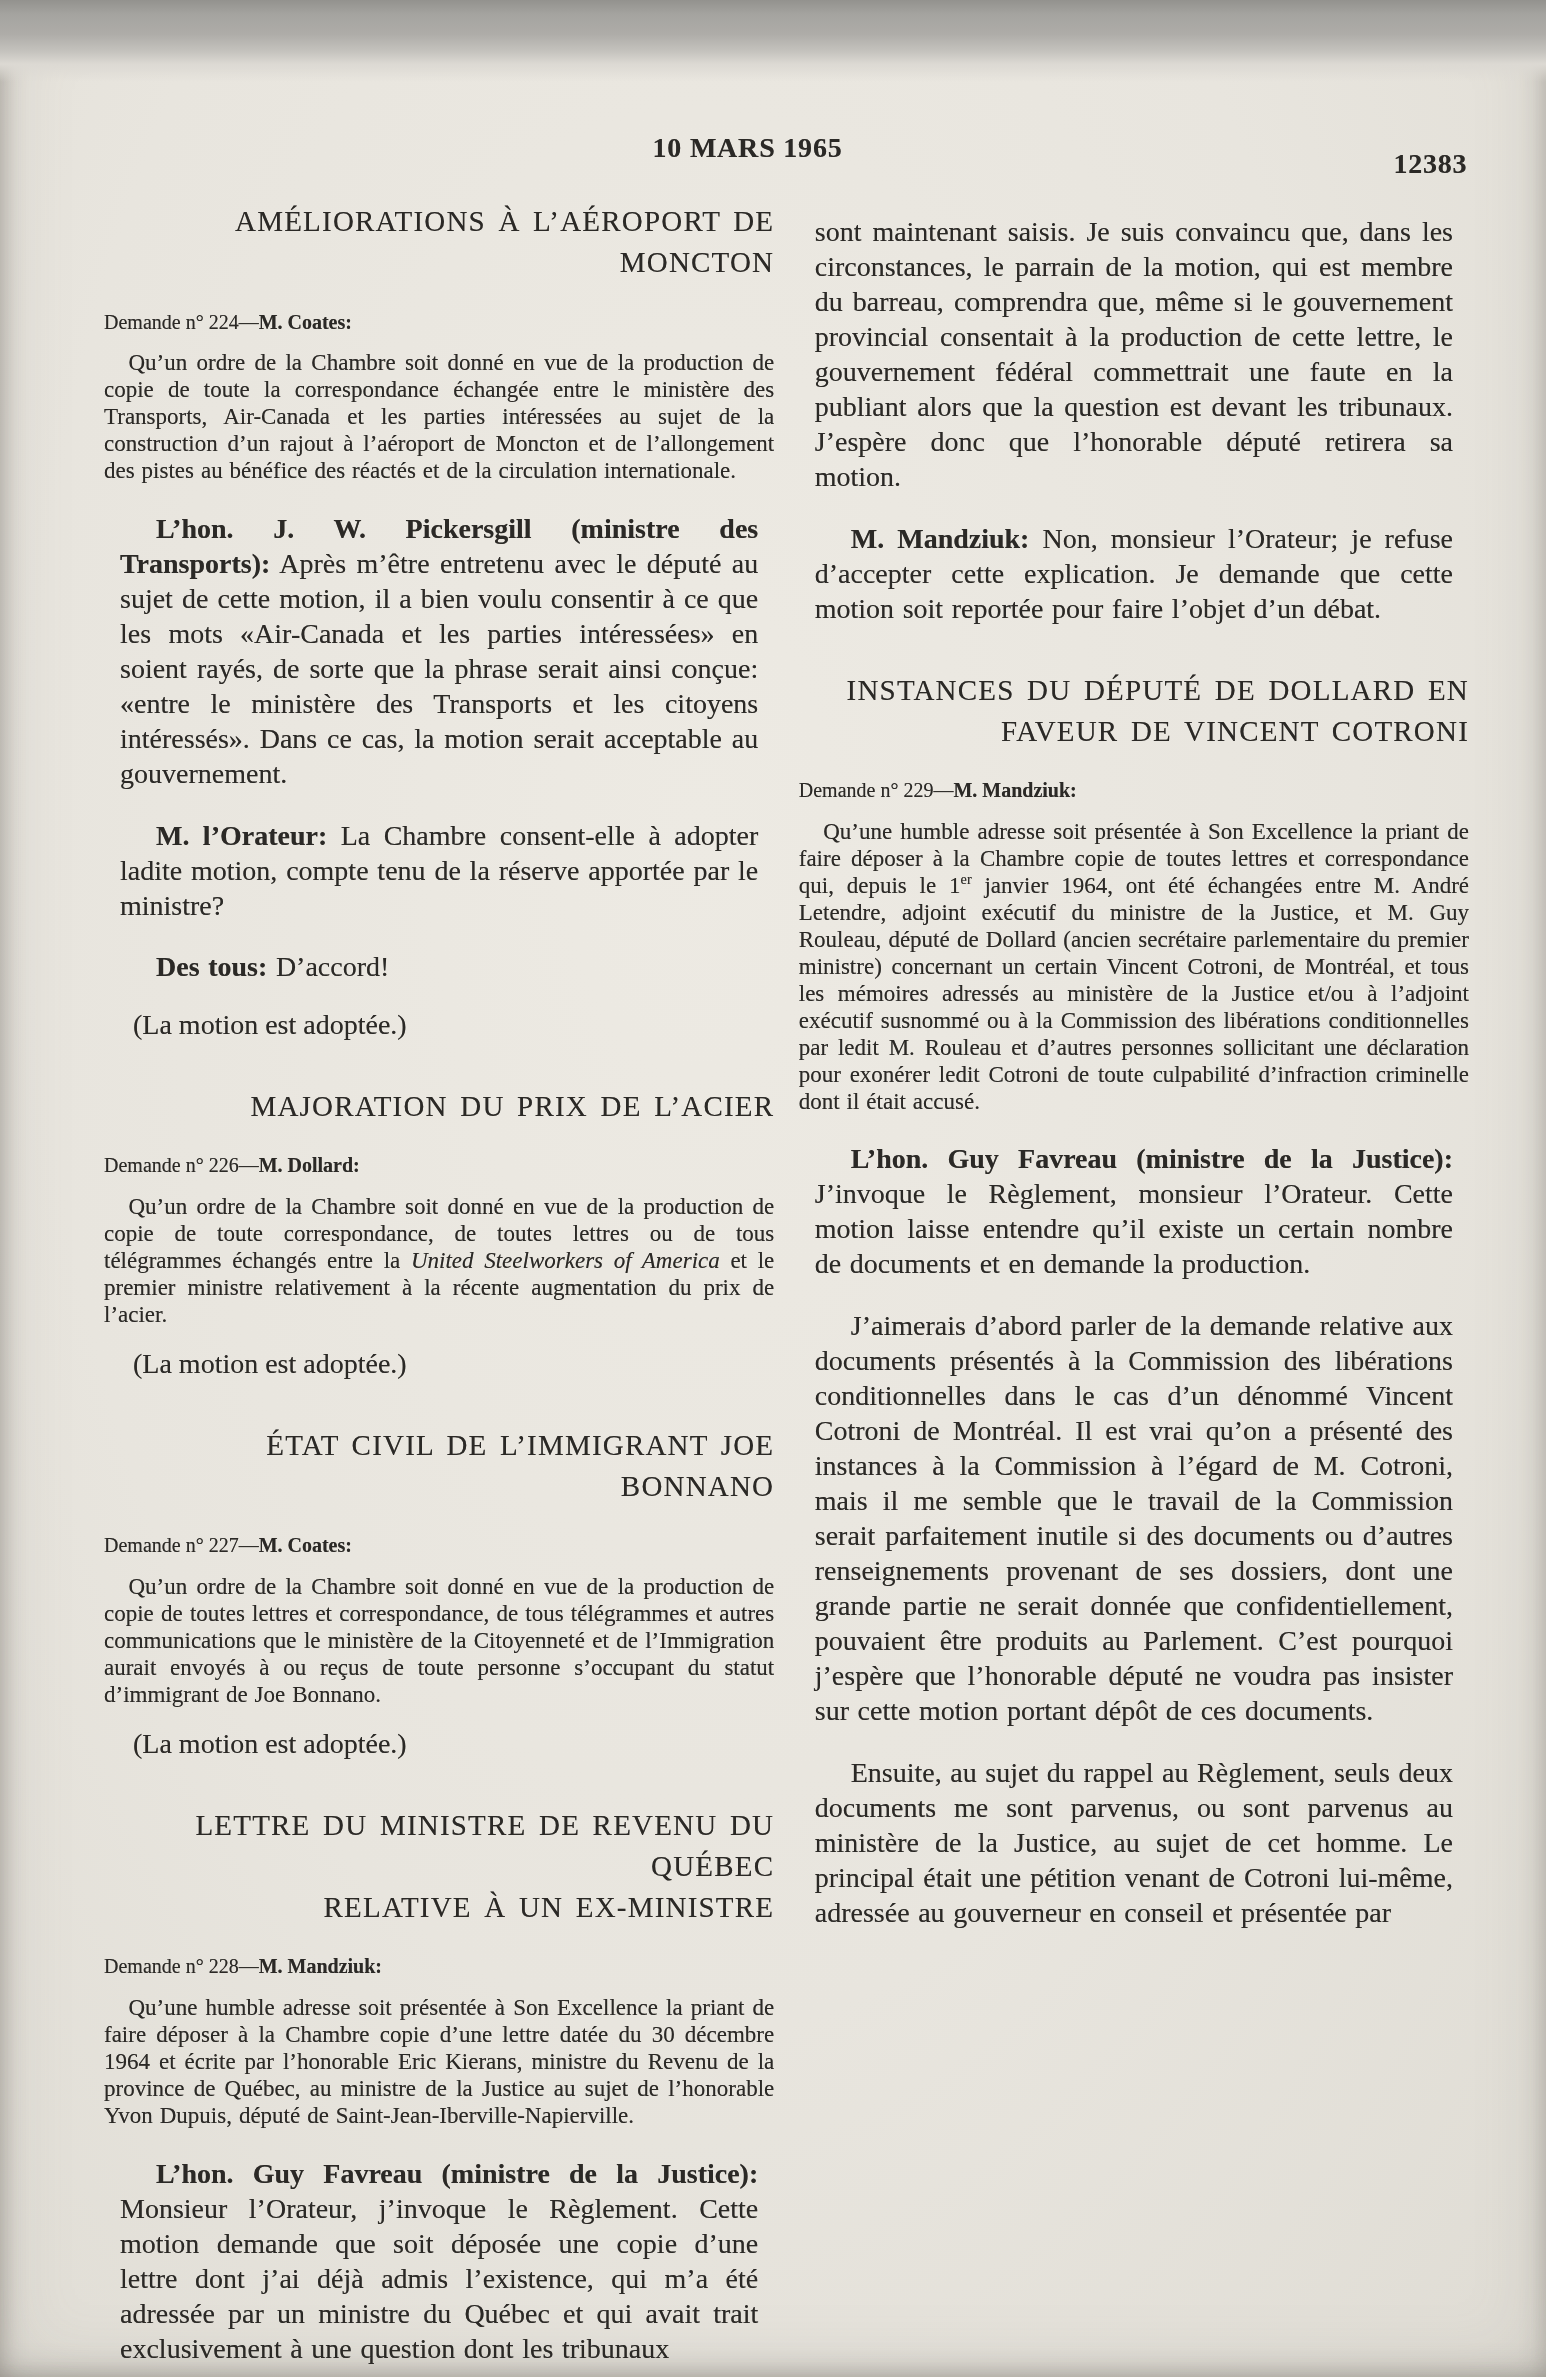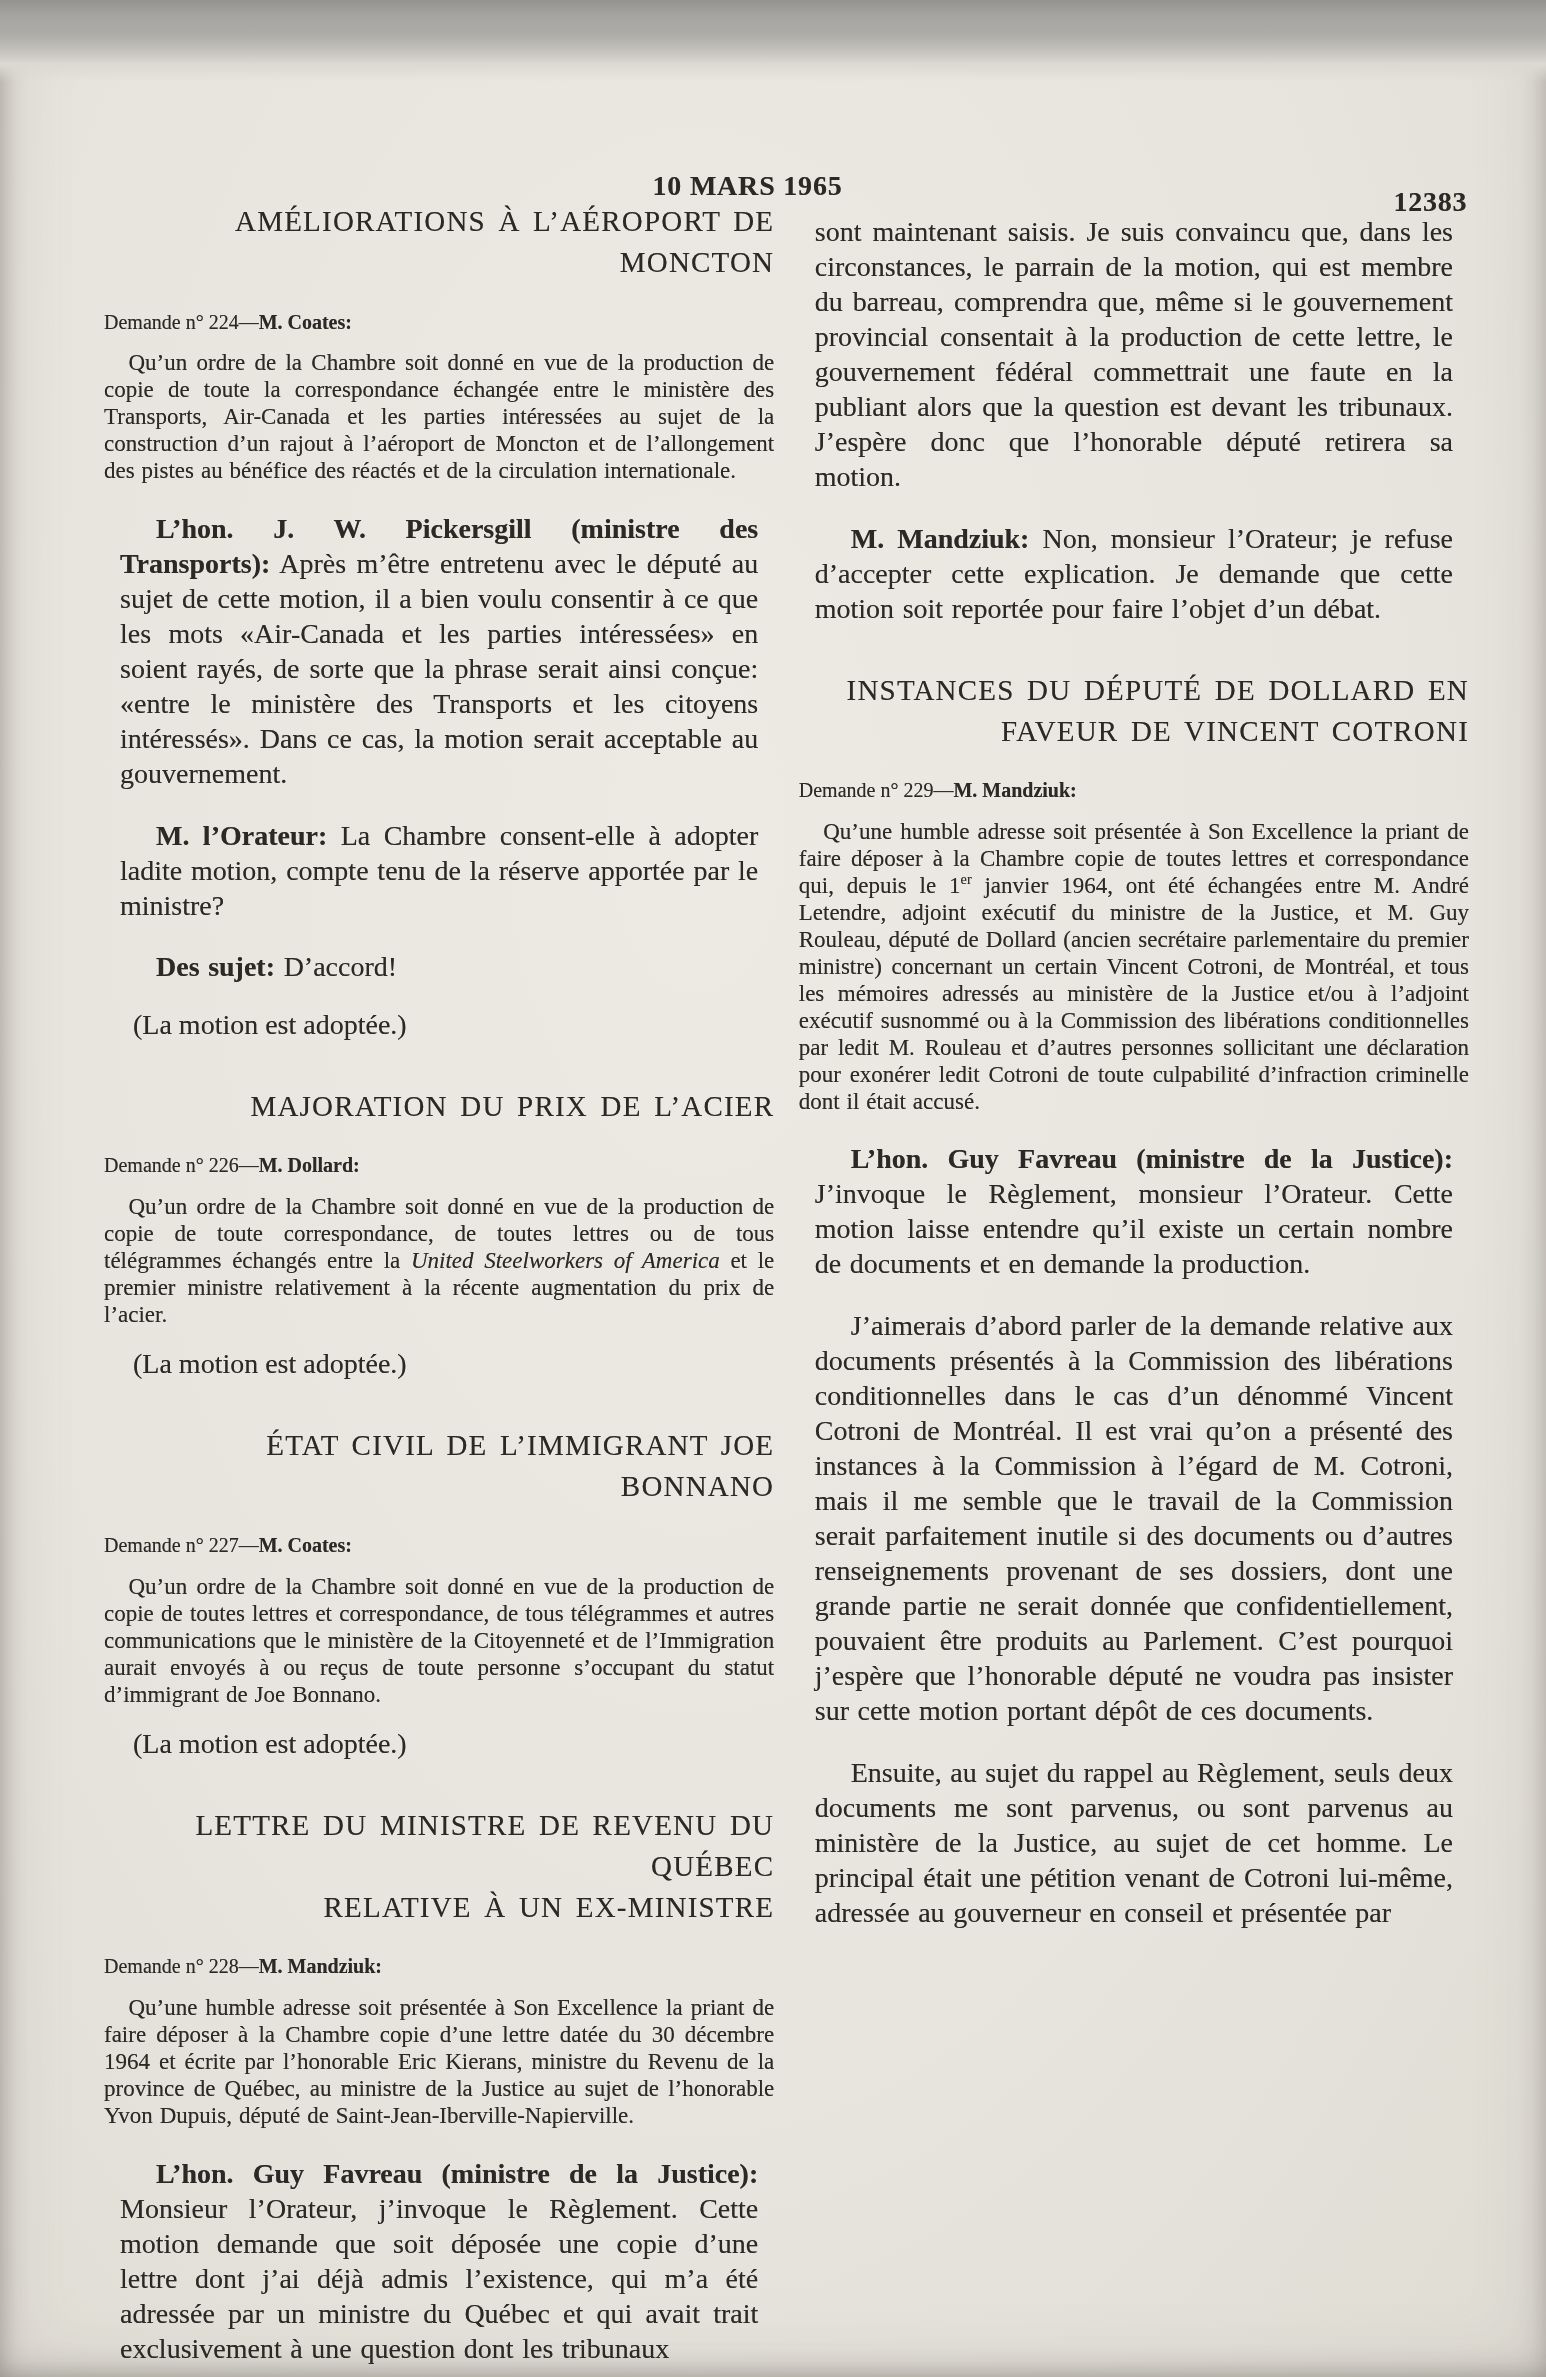--- a/index.html
+++ b/index.html
@@ -23,21 +23,21 @@
   .scan-top {
     position: absolute; top: 0; left: 0; right: 0; height: 82px;
     background: linear-gradient(180deg,
       #93928e 0px, #a5a4a0 14.7px, #aeaca8 34px,
       #c4c2bd 51px, #dcd9d3 64px, rgba(234,231,224,0) 82px);
     pointer-events: none;
   }
 
   .header-row {
     position: absolute; top: 132px; left: 104px; right: 78px; height: 41px;
-    font-size: 28px; font-weight: bold; letter-spacing: 0.8px; margin-top: 38px;
+    font-size: 28px; font-weight: bold; letter-spacing: 0.8px;
   }
   .header-date {
     position: absolute; left: 50%; top: 0;
     transform: translateX(-50%) translateX(-39px);
     white-space: nowrap;
   }
   .header-pagenum { position: absolute; right: 1.6px; top: 16px; }
 
   .columns {
     position: absolute; top: 198px; left: 104px; right: 78px; bottom: 74px;
@@ -95,21 +95,21 @@
       <p class="sec-title"><span>AMÉLIORATIONS À L’AÉROPORT DE MONCTON</span></p>
 
       <p class="demande"><span>Demande n° 224—</span><b>M. Coates:</b></p>
 
       <p class="quote">Qu’un ordre de la Chambre soit donné en vue de la production de copie de toute la correspondance échangée entre le ministère des Transports, Air-Canada et les parties intéressées au sujet de la construction d’un rajout à l’aéroport de Moncton et de l’allongement des pistes au bénéfice des réactés et de la circulation internationale.</p>
 
       <p class="speech"><b class="speaker">L’hon. J. W. Pickersgill (ministre des Transports):</b> <span>Après m’être entretenu avec le député au sujet de cette motion, il a bien voulu consentir à ce que les mots «Air-Canada et les parties intéressées» en soient rayés, de sorte que la phrase serait ainsi conçue: «entre le ministère des Transports et les citoyens intéressés». Dans ce cas, la motion serait acceptable au gouvernement.</span></p>
 
       <p class="speech"><b class="speaker">M. l’Orateur:</b> <span>La Chambre consent-elle à adopter ladite motion, compte tenu de la réserve apportée par le ministre?</span></p>
 
-      <p class="speech"><b class="speaker">Des sujet:</b> <span>D’accord!</span></p>
+      <p class="speech"><b class="speaker">Des tous:</b> <span>D’accord!</span></p>
 
       <p class="note">(La motion est adoptée.)</p>
 
       <p class="sec-title"><span>MAJORATION DU PRIX DE L’ACIER</span></p>
 
       <p class="demande"><span>Demande n° 226—</span><b>M. Dollard:</b></p>
 
       <p class="quote"><span>Qu’un ordre de la Chambre soit donné en vue de la production de copie de toute correspondance, de toutes lettres ou de tous télégrammes échangés entre la </span><i>United Steelworkers of America</i><span> et le premier ministre relativement à la récente augmentation du prix de l’acier.</span></p>
 
       <p class="note">(La motion est adoptée.)</p>

